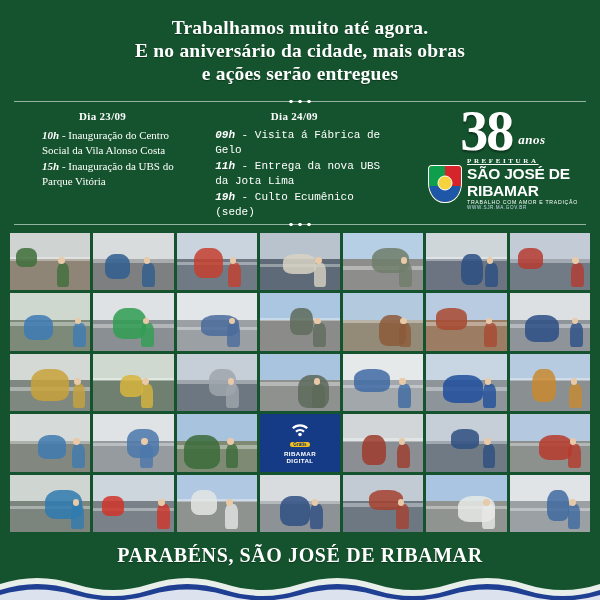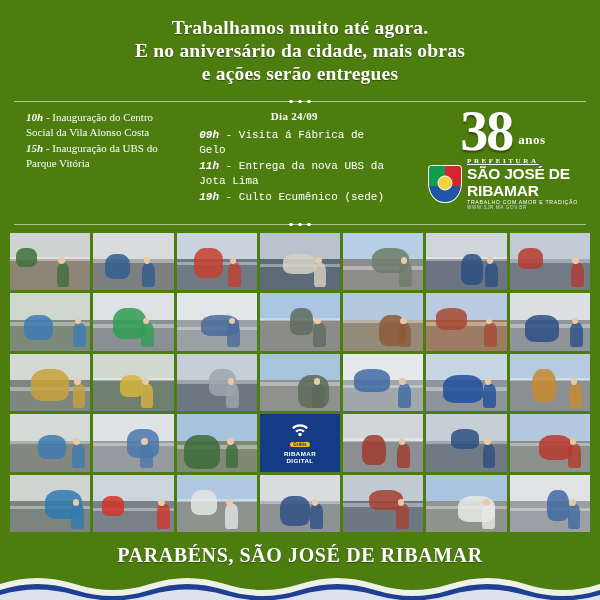--- a/index.html
+++ b/index.html
@@ -4,21 +4,21 @@
 <style>
   html,body{margin:0;padding:0;}
   body{
     width:600px;height:600px;overflow:hidden;
     background:#1d3f91;
     font-family:"Liberation Serif", serif;
     color:#fff;
   }
   #poster{
     position:relative;width:600px;height:600px;
-    background:#4d7c0f;
+    background:#14532d;
     box-sizing:border-box;
     display:flex;flex-direction:column;
   }
   
   .headline{
     padding:16px 30px 10px 30px;
     text-align:center;
   }
   .headline .line{
     font-weight:bold;
@@ -65,20 +65,21 @@
     font-weight:bold;
     font-size:11px;
     margin-bottom:6px;
     letter-spacing:.3px;
   }
   .ev{
     font-size:11px;
     line-height:14.5px;
     margin-bottom:2px;
     text-indent:0;
+    margin-left:16px;
   }
   .ev b{font-style:italic;font-weight:bold;}
   .col-day2 .ev{padding-left:6px;font-family:Liberation Mono, monospace;}
   .col-day1 .ev{padding-left:2px;}
 
   
   .anniv{
     position:absolute;top:-4px;right:4px;
     text-align:center;width:150px;
   }
@@ -88,20 +89,21 @@
     font-size:56px;
     line-height:50px;
     letter-spacing:-2px;
     text-shadow:0 2px 2px rgba(0,0,0,.4);
     display:inline-block;
   }
   .anniv .anos{
     font-size:13px;font-weight:bold;letter-spacing:.5px;
     display:inline-block;vertical-align:bottom;margin-left:2px;
     padding-bottom:8px;
+    font-style:italic;
   }
   .logo-row{
     display:flex;align-items:center;justify-content:center;
     margin-top:2px;
   }
   .crest{
     width:34px;height:38px;flex:0 0 34px;
     position:relative;margin-right:5px;
   }
   .crest .shield{
@@ -196,20 +198,21 @@
 
   <div class="headline">
     <div class="line">Trabalhamos muito até agora.</div>
     <div class="line">E no aniversário da cidade, mais obras</div>
     <div class="line">e ações serão entregues</div>
   </div>
 
   <div class="schedule">
     <div class="sched-inner">
       <div class="col col-day1">
+        <div class="day-title">Dia 23/09</div>
         <div class="ev">
           <b>10h</b><span> - Inauguração do Centro Social da Vila Alonso Costa</span>
         </div>
         <div class="ev">
           <b>15h</b><span> - Inauguração da UBS do Parque Vitória</span>
         </div>
       </div>
 
       <div class="col col-day2">
         <div class="day-title">Dia 24/09</div>

